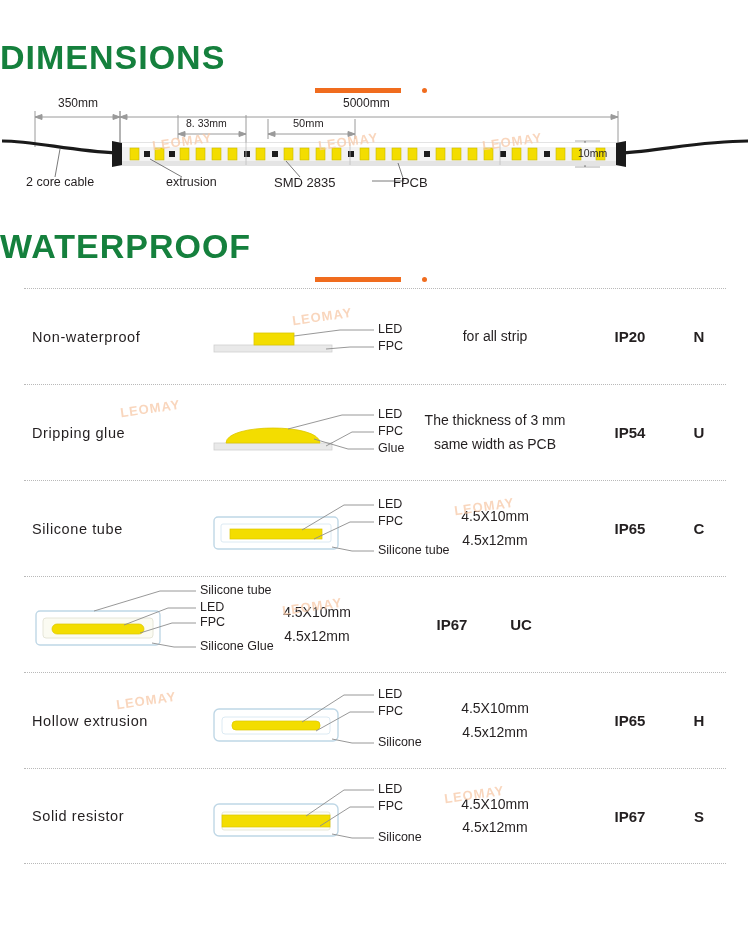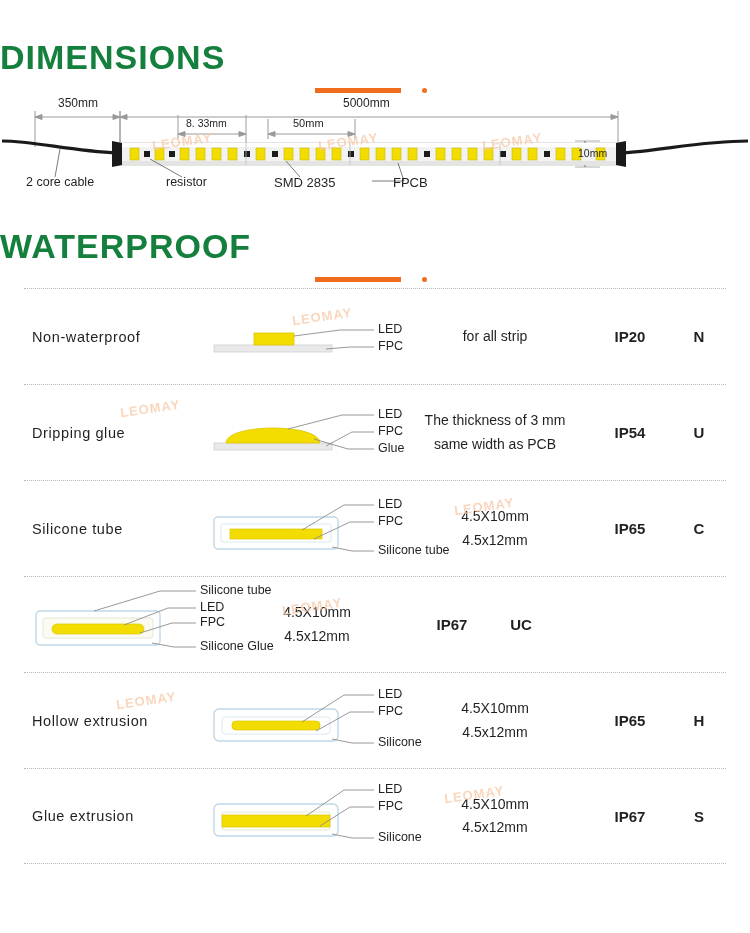--- a/index.html
+++ b/index.html
@@ -228,21 +228,21 @@
     </g>
   </svg>
 
   <div class="lbl" style="left:58px; top:7px; font-size:12px;">350mm</div>
   <div class="lbl" style="left:343px; top:7px; font-size:12px;">5000mm</div>
   <div class="lbl" style="left:186px; top:28px; font-size:10.5px;">8. 33mm</div>
   <div class="lbl" style="left:293px; top:28px; font-size:11px;">50mm</div>
   <div class="lbl" style="left:578px; top:58px; font-size:10.5px;">10mm</div>
 
   <div class="lbl" style="left:26px; top:86px;">2 core cable</div>
-  <div class="lbl" style="left:166px; top:86px;">resistor</div>
+  <div class="lbl" style="left:166px; top:86px;">extrusion</div>
   <div class="lbl" style="left:274px; top:86px; font-size:13px;">SMD 2835</div>
   <div class="lbl" style="left:393px; top:86px; font-size:13px;">FPCB</div>
 
   <div class="wm" style="left:152px; top:45px; transform:rotate(-8deg);">LEOMAY</div>
   <div class="wm" style="left:318px; top:45px; transform:rotate(-8deg);">LEOMAY</div>
   <div class="wm" style="left:482px; top:45px; transform:rotate(-8deg);">LEOMAY</div>
 </div>
 
 <div class="section-title" id="waterproof-title">WATERPROOF</div>
 
@@ -366,21 +366,21 @@
       <div class="lbl" style="left:176px; top:62px;">Silicone</div>
     </div>
     <div class="c-desc" style="white-space:pre-line;">4.5X10mm
 4.5x12mm</div>
     <div class="c-ip">IP65</div>
     <div class="c-code">H</div>
     <div class="wm" style="left:92px; top:20px; transform:rotate(-8deg);">LEOMAY</div>
   </div>
 
   <div class="wp-row">
-    <div class="c-name">Glue extrusion</div>
+    <div class="c-name">Solid resistor</div>
     <div class="c-fig">
       <svg width="200" height="96" viewBox="0 0 200 96">
         <rect x="12" y="36" width="124" height="32" rx="5" fill="#ffffff" stroke="#bfd7e6" stroke-width="1.4"></rect>
         <rect x="20" y="44" width="108" height="18" rx="2" fill="#fdfdf4" stroke="#e8e8d8" stroke-width="1"></rect>
         <rect x="20" y="47" width="108" height="12" fill="#f3dd00" stroke="#ddc700" stroke-width="0.7"></rect>
         <g stroke="#8c8c8c" stroke-width="0.9" fill="none">
           <path d="M104,48 L142,22 L172,22"></path>
           <path d="M118,58 L148,39 L172,39"></path>
           <path d="M130,66 L150,70 L172,70"></path>
         </g>

